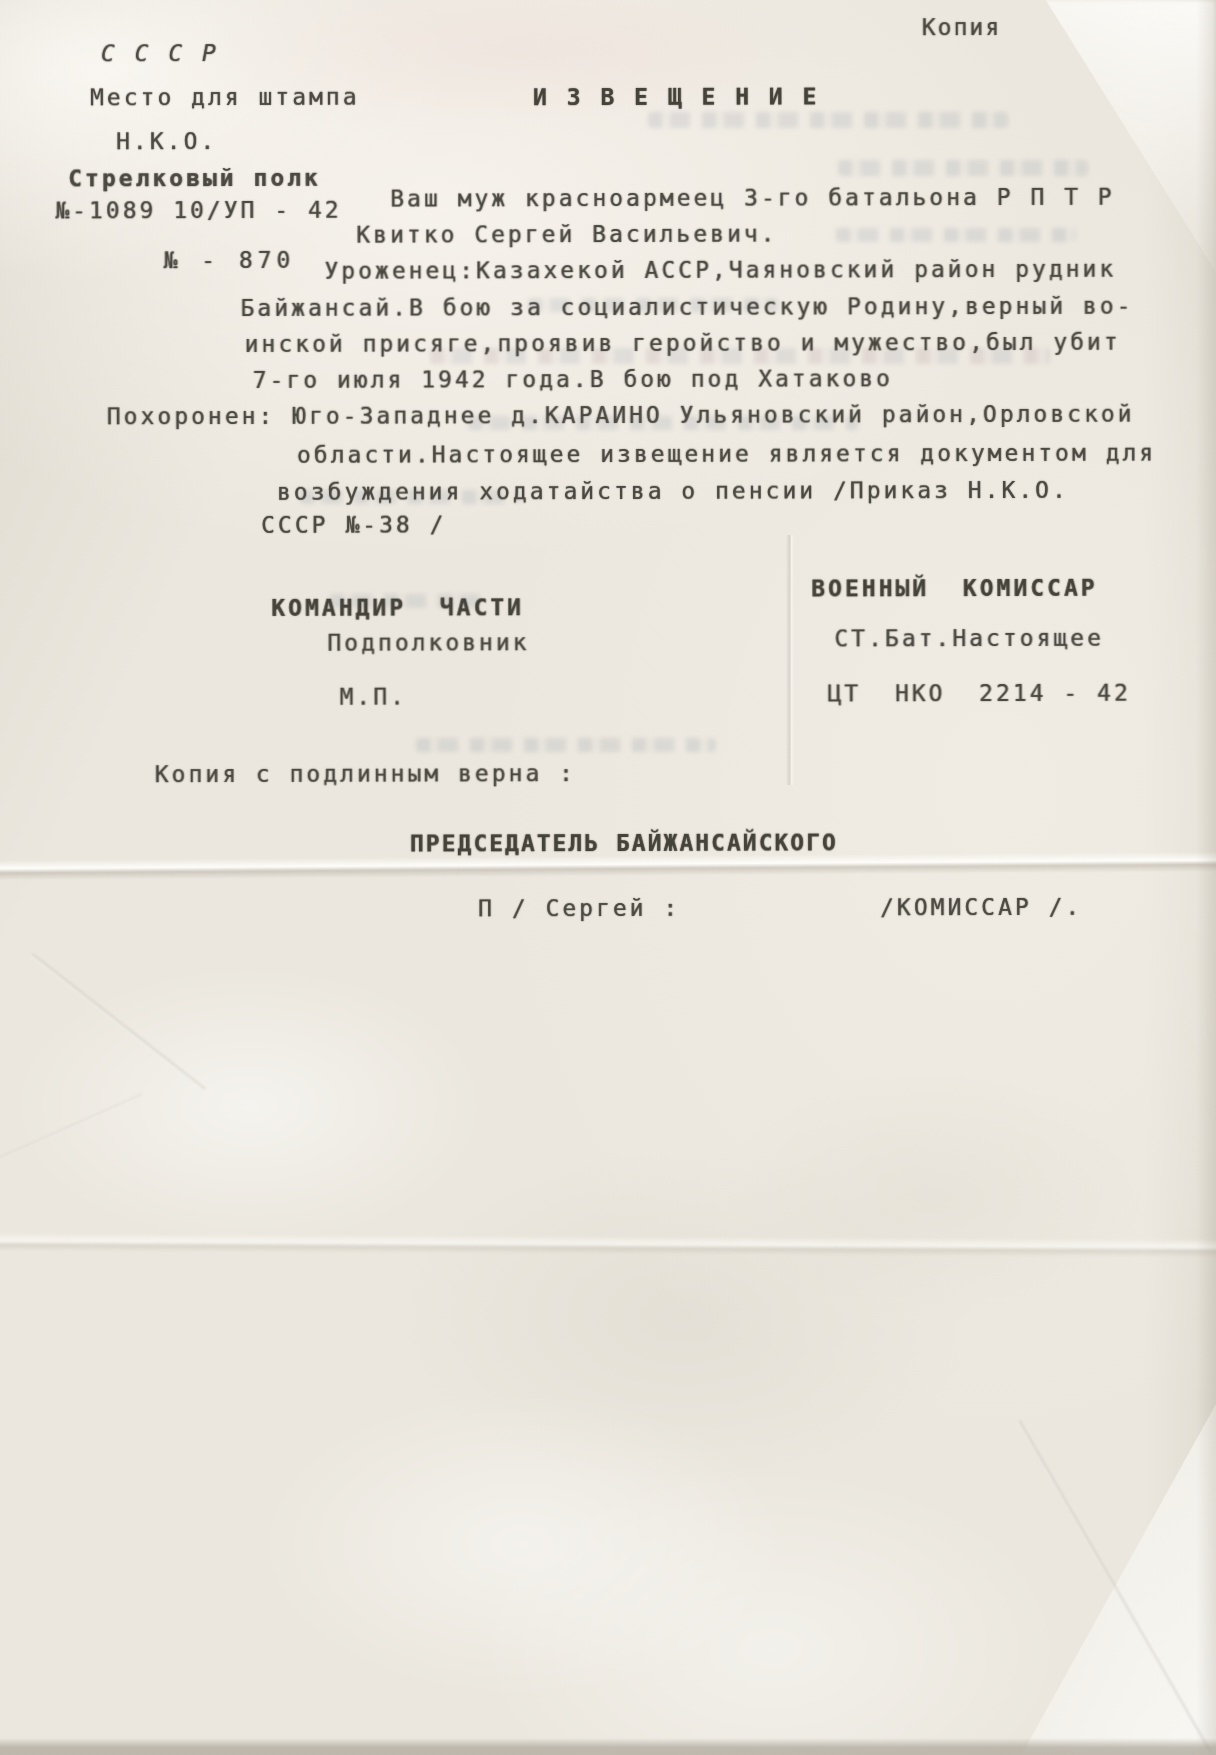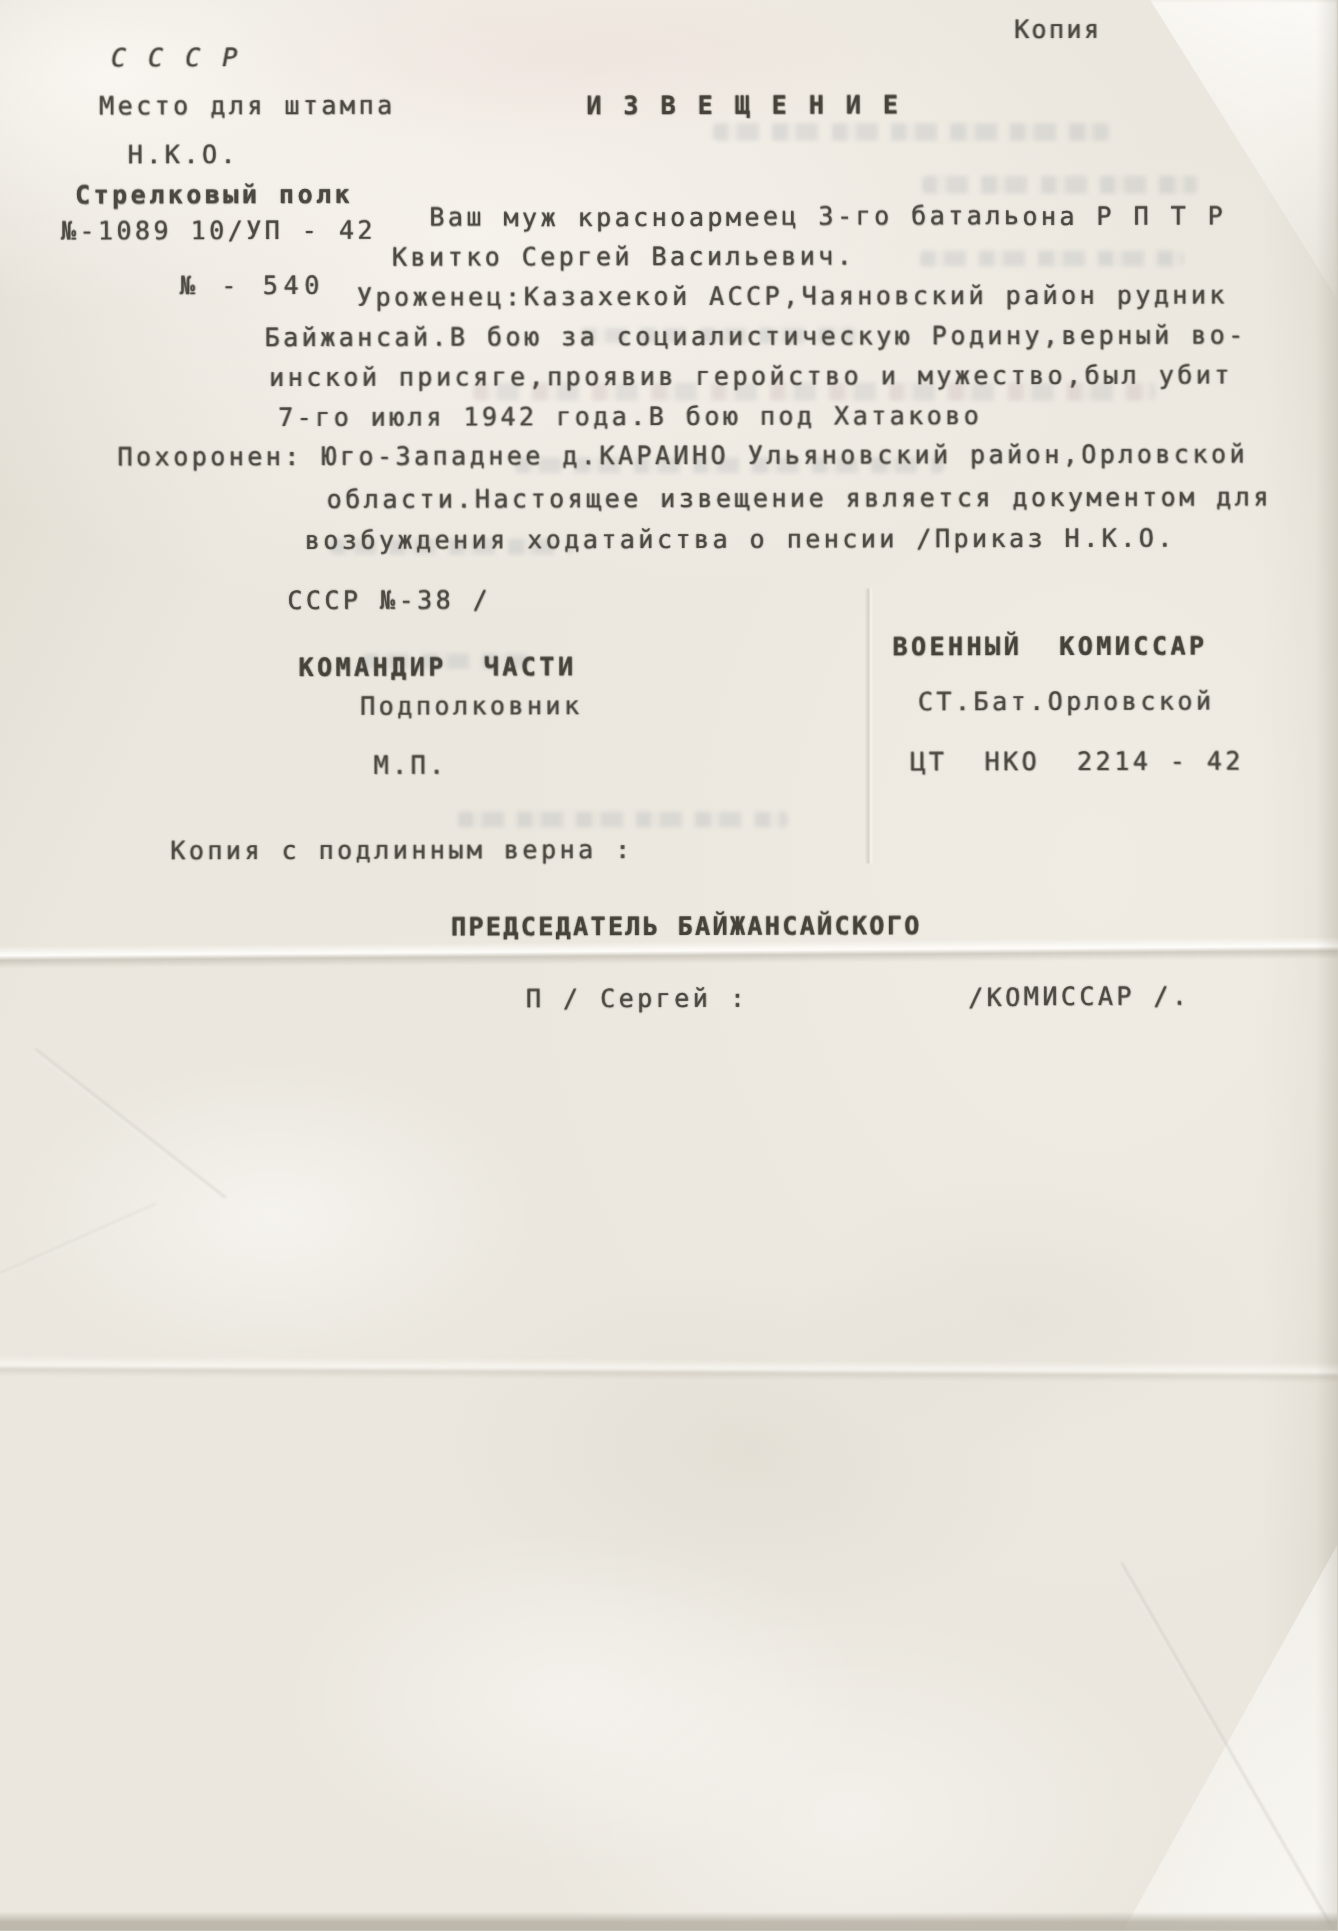--- a/index.html
+++ b/index.html
@@ -114,21 +114,21 @@
   .title{left:535px;top:85px;}
   .bl1{left:392px;top:186px;}
   .bl2{left:358px;top:222px;}
   .bl3{left:326px;top:258px;}
   .bl4{left:242px;top:295px;}
   .bl5{left:246px;top:331px;}
   .bl6{left:254px;top:367px;}
   .bl7{left:108px;top:403px;}
   .bl8{left:298px;top:442px;}
   .bl9{left:278px;top:479px;}
-  .bl10{left:262px;top:534px;}
+  .bl10{left:262px;top:512px;}
   .sig-cmd{left:272px;top:579px;margin-top:16px;}
   .sig-com{left:812px;top:577px;}
   .sig-rank-l{left:328px;top:630px;}
   .sig-rank-r{left:835px;top:627px;}
   .sig-mp{left:340px;top:684px;}
   .sig-code{left:828px;top:682px;}
   .cert1{left:155px;top:761px;}
   .cert2{left:410px;top:831px;letter-spacing:2px;}
   .cert3l{left:478px;top:896px;}
   .cert3r{left:880px;top:896px;}
@@ -160,39 +160,39 @@
   <div class="ghost g9"></div>
 
   <div class="text-layer">
     <div class="tline copy-label">Копия</div>
 
     <div class="tline l-country">С С С Р</div>
     <div class="tline l-stamp">Место для штампа</div>
     <div class="tline l-nko">Н.К.О.</div>
     <div class="tline l-regiment">Стрелковый полк</div>
     <div class="tline l-outnum">№-1089 10/УП - 42</div>
-    <div class="tline l-noticenum">№ - 540</div>
+    <div class="tline l-noticenum">№ - 870</div>
 
     <div class="tline title caps">И З В Е Щ Е Н И Е</div>
 
     <div class="tline bl1">Ваш муж красноармеец 3-го батальона Р П Т Р</div>
     <div class="tline bl2">Квитко Сергей Васильевич.</div>
     <div class="tline bl3">Уроженец:Казахекой АССР,Чаяновский район рудник</div>
     <div class="tline bl4">Байжансай.В бою за социалистическую Родину,верный во-</div>
     <div class="tline bl5">инской присяге,проявив геройство и мужество,был убит</div>
     <div class="tline bl6">7-го июля 1942 года.В бою под Хатаково</div>
     <div class="tline bl7">Похоронен: Юго-Западнее д.КАРАИНО Ульяновский район,Орловской</div>
     <div class="tline bl8">области.Настоящее извещение является документом для</div>
     <div class="tline bl9">возбуждения ходатайства о пенсии /Приказ Н.К.О.</div>
     <div class="tline bl10">СССР №-38 /</div>
 
     <div class="tline sig-cmd caps">КОМАНДИР  ЧАСТИ</div>
     <div class="tline sig-com caps">ВОЕННЫЙ  КОМИССАР</div>
     <div class="tline sig-rank-l">Подполковник</div>
-    <div class="tline sig-rank-r">СТ.Бат.Орловской</div>
+    <div class="tline sig-rank-r">СТ.Бат.Настоящее</div>
     <div class="tline sig-mp">М.П.</div>
     <div class="tline sig-code">ЦТ  НКО  2214 - 42</div>
 
     <div class="tline cert1">Копия с подлинным верна :</div>
     <div class="tline cert2 caps">ПРЕДСЕДАТЕЛЬ БАЙЖАНСАЙСКОГО</div>
     <div class="tline cert3l">П / Сергей :</div>
     <div class="tline cert3r">/КОМИССАР /.</div>
   </div>
 </div>
 

